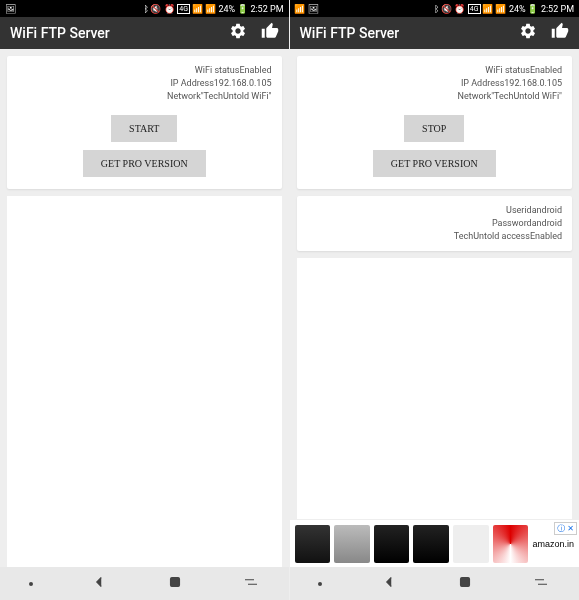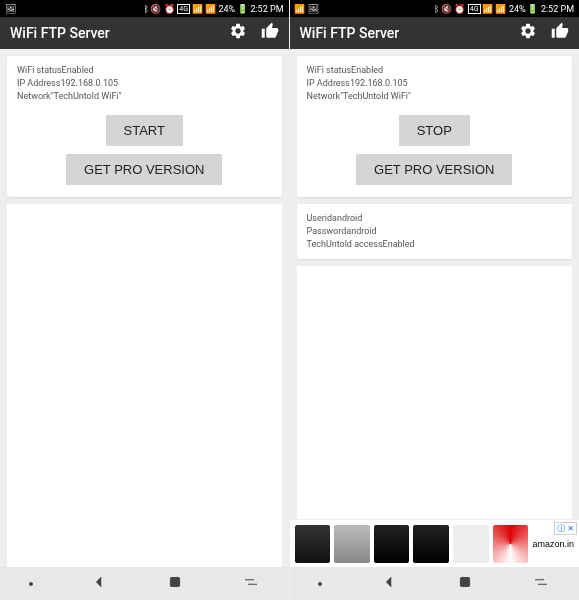--- a/index.html
+++ b/index.html
@@ -13,26 +13,26 @@
 .status-right { display: flex; align-items: center; gap: 2px; }
 
 .app-bar { background: #333333; color: #fff; height: 32px; display: flex; align-items: center; padding: 0 10px; }
 .app-title { font-size: 14px; font-weight: 500; flex: 1; }
 .app-actions { display: flex; gap: 14px; align-items: center; }
 .app-actions svg { fill: #fff; width: 18px; height: 18px; }
 
 .content { background: #eeeeee; flex: 1; padding: 7px; display: flex; flex-direction: column; gap: 7px; overflow: hidden; }
 
 .card { background: #fff; border-radius: 2px; padding: 8px 10px; box-shadow: 0 1px 2px rgba(0,0,0,0.08); }
-.row { display: flex; justify-content: flex-start; font-size: 9px; color: #555; line-height: 1.45; }
+.row { display: flex; justify-content: flex-end; font-size: 9px; color: #555; line-height: 1.45; }
 .row .label { color: #555; }
 .row .value { color: #555; }
 
 .button-wrap { text-align: center; margin-top: 8px; }
-.btn { display: inline-block; background: #d5d5d5; border: none; padding: 8px 18px; font-size: 13px; font-weight: 500; color: #222; margin: 4px 0; cursor: pointer; }
+.btn { display: inline-block; background: #d5d5d5; border: none; padding: 8px 18px; font-size: 10px; font-weight: 500; color: #222; margin: 4px 0; cursor: pointer; font-family: Liberation Serif, serif; }
 
 .filler { flex: 1; background: #fff; }
 
 .ads { position: absolute; bottom: 33px; left: 0; right: 0; height: 48px; display: flex; align-items: center; padding: 2px 5px; background: #fff; border-top: 1px solid #eee; gap: 4px; }
 .ad-item { width: 38px; height: 38px; background: #ddd; border-radius: 2px; }
 .ad-close { position: absolute; top: 2px; right: 2px; font-size: 8px; color: #1a73e8; border: 1px solid #ccc; padding: 0 2px; display: flex; gap: 2px; align-items: center; }
 
 .nav-bar { background: #e8e8e8; height: 33px; display: flex; align-items: center; justify-content: space-around; position: absolute; bottom: 0; left: 0; right: 0; }
 .nav-bar svg { width: 18px; height: 18px; fill: #444; stroke: #444; }
 .nav-dot { width: 4px; height: 4px; background: #444; border-radius: 50%; }

